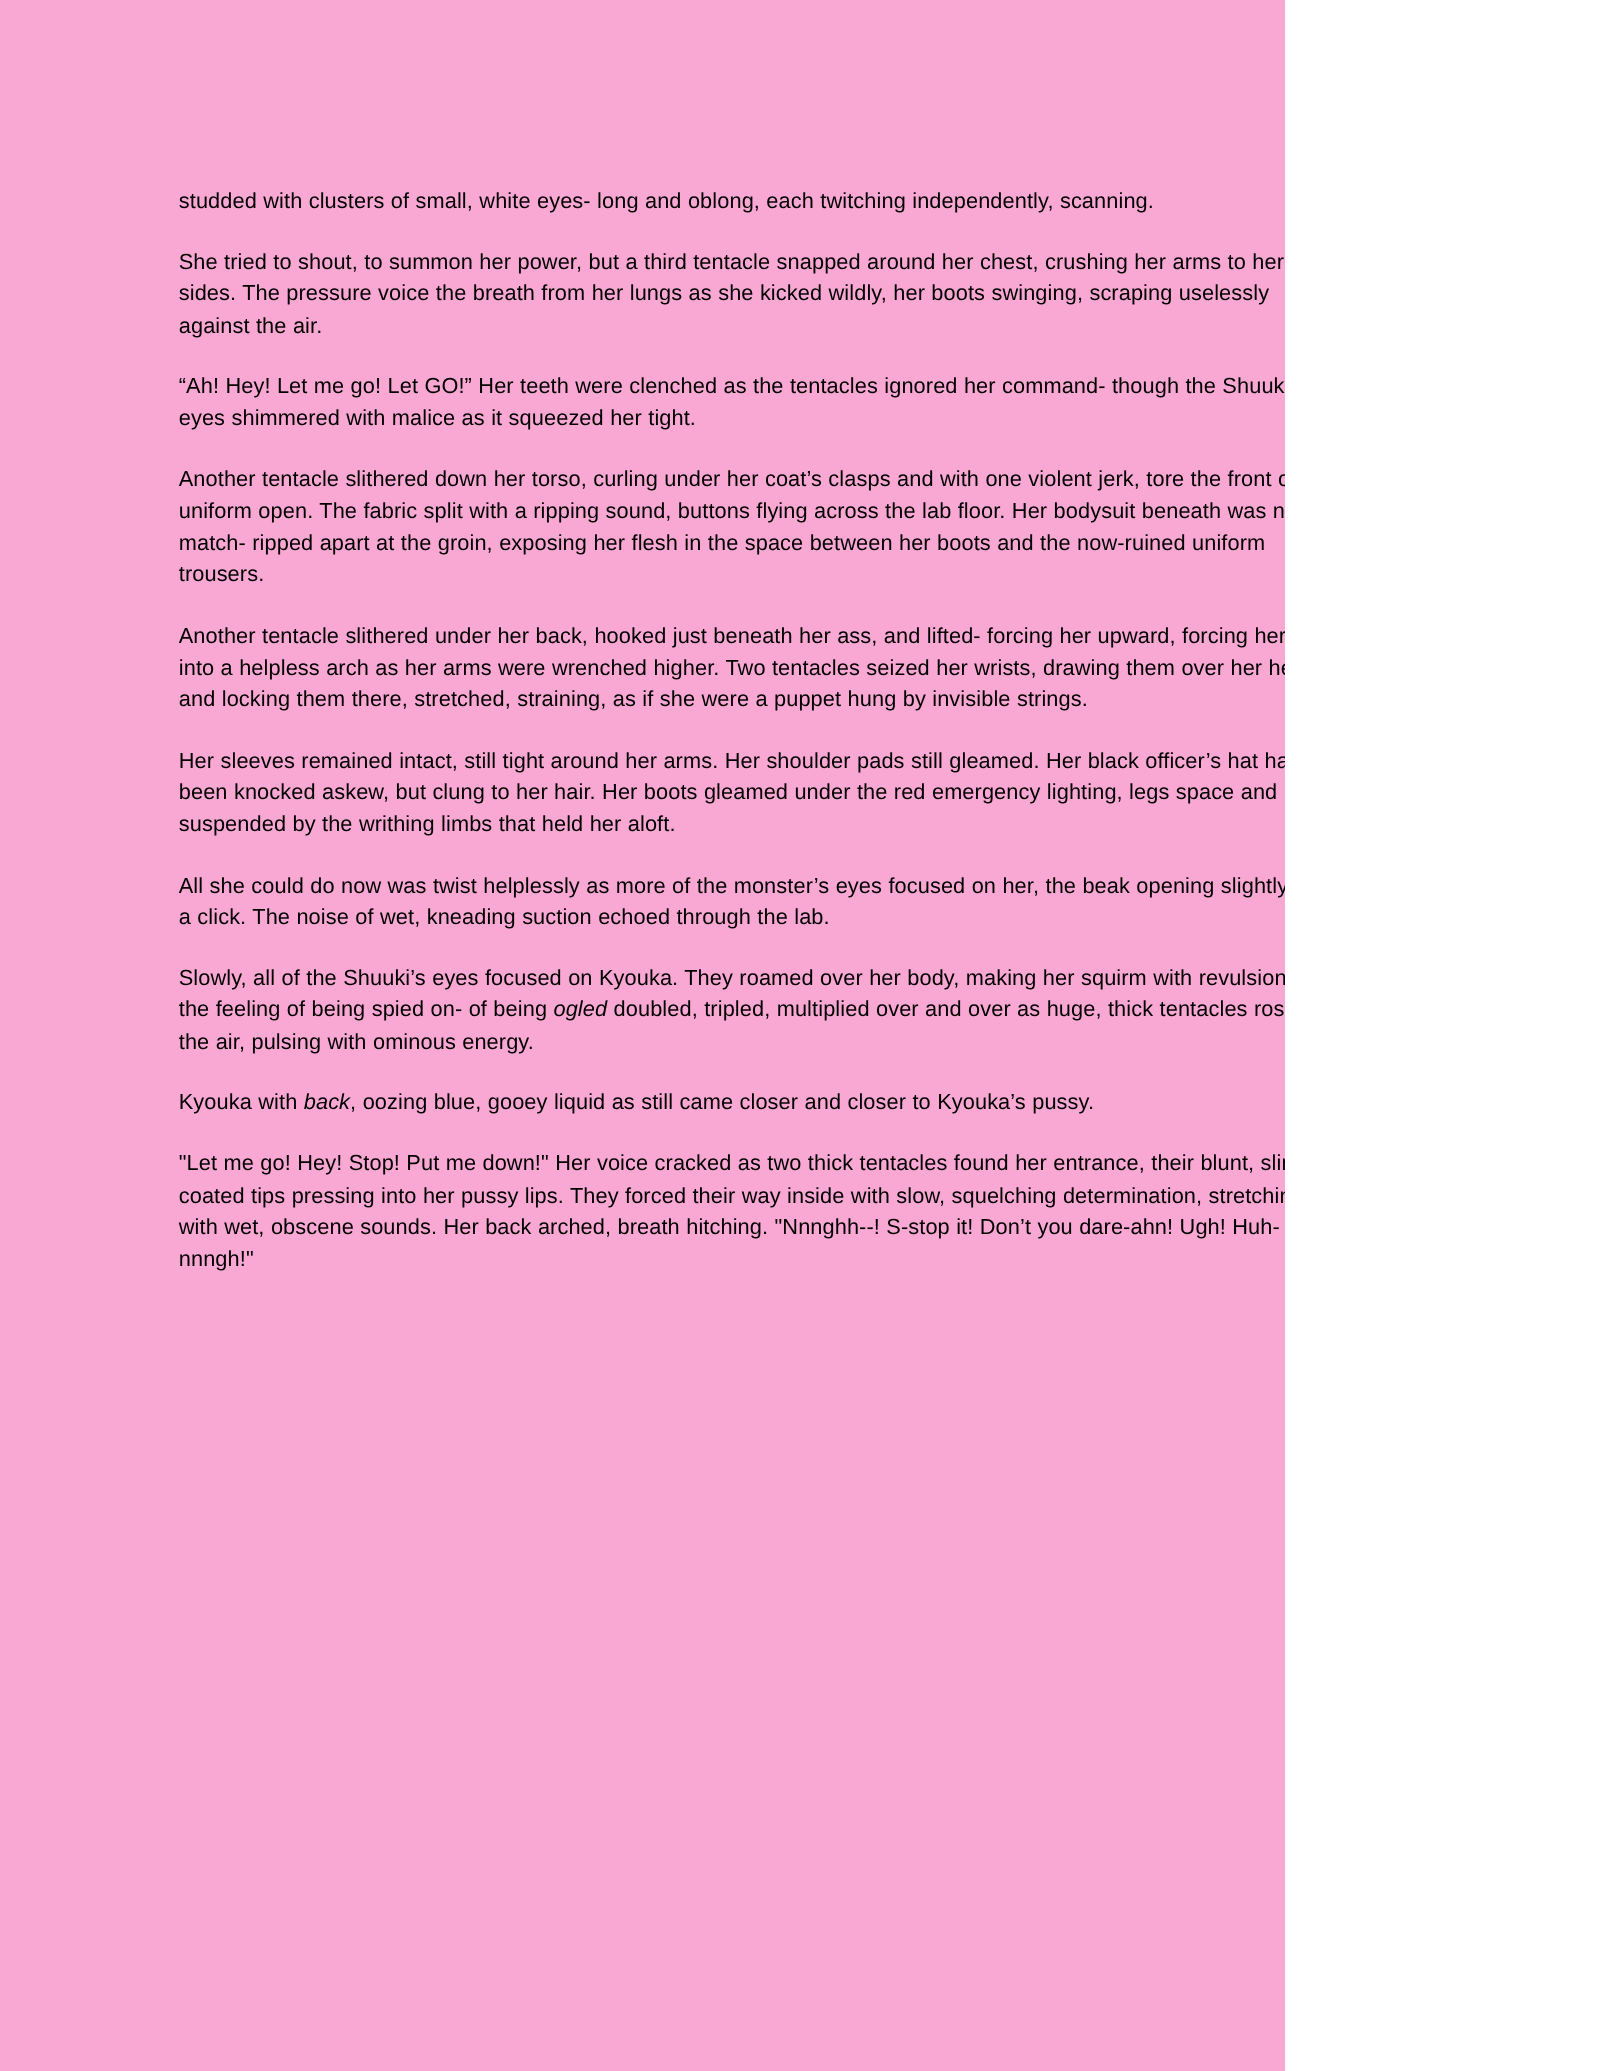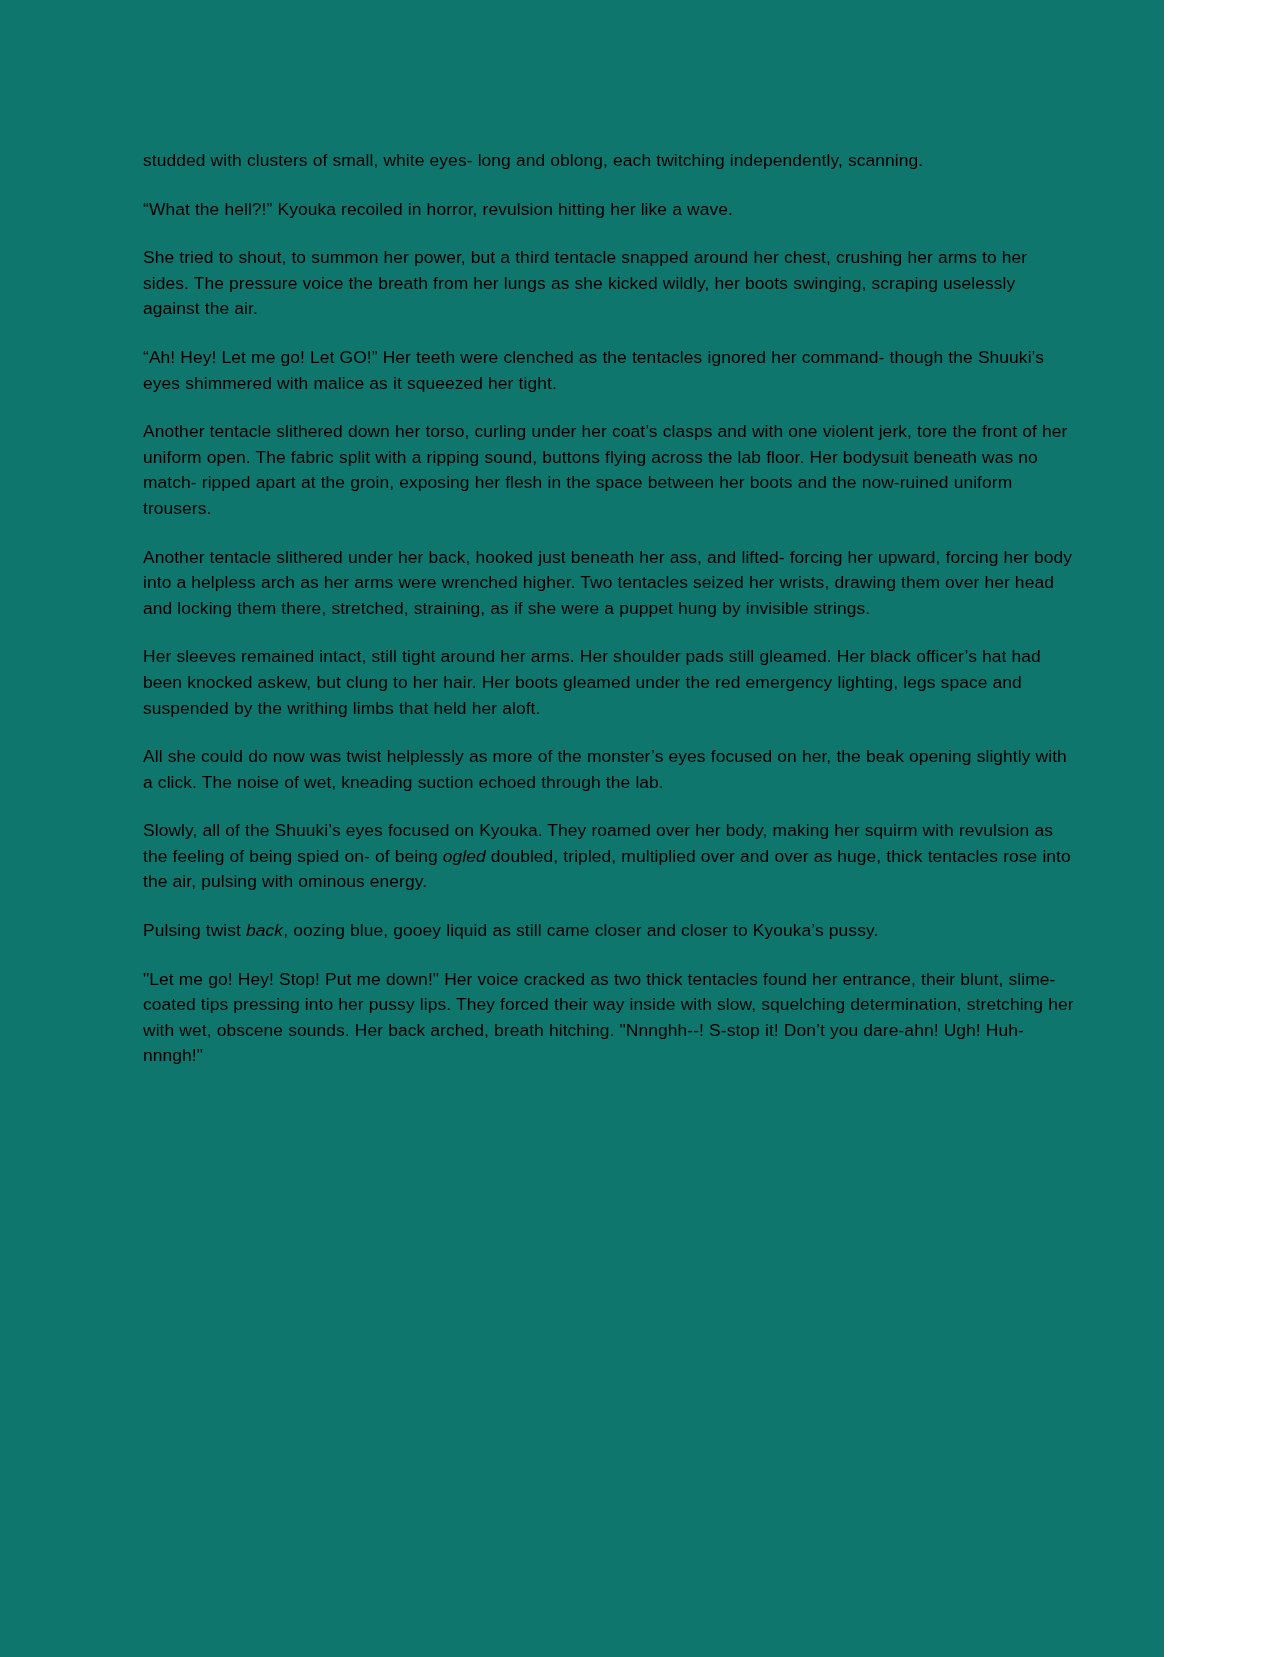--- a/index.html
+++ b/index.html
@@ -9,23 +9,23 @@
   }
   body {
     width: 1280px;
     height: 1657px;
     font-family: "Liberation Sans", sans-serif;
     color: #000000;
     -webkit-font-smoothing: antialiased;
   }
   .page {
     position: relative;
-    width: 1164px;
+    width: 1028px;
     height: 1657px;
-    background: #0f766e;
+    background: #f9a8d4;
     box-sizing: border-box;
     padding: 148px 205px 0 143px;
     overflow: hidden;
   }
   .doc-body {
     width: 932px;
   }
   p.para {
     margin: 0 0 23px 0;
     font-size: 17.4px;
@@ -43,34 +43,33 @@
   }
 </style>
 </head>
 <body>
 
 <div class="page">
   <div class="doc-body">
 
     <p class="para">studded with clusters of small, white eyes- long and oblong, each twitching independently, scanning.</p>
 
-    <p class="para">“What the hell?!” Kyouka recoiled in horror, revulsion hitting her like a wave.</p>
 
     <p class="para">She tried to shout, to summon her power, but a third tentacle snapped around her chest, crushing her arms to her sides. The pressure voice the breath from her lungs as she kicked wildly, her boots swinging, scraping uselessly against the air.</p>
 
     <p class="para">“Ah! Hey! Let me go! Let GO!” Her teeth were clenched as the tentacles ignored her command- though the Shuuki’s eyes shimmered with malice as it squeezed her tight.</p>
 
     <p class="para">Another tentacle slithered down her torso, curling under her coat’s clasps and with one violent jerk, tore the front of her uniform open. The fabric split with a ripping sound, buttons flying across the lab floor. Her bodysuit beneath was no match- ripped apart at the groin, exposing her flesh in the space between her boots and the now-ruined uniform trousers.</p>
 
     <p class="para">Another tentacle slithered under her back, hooked just beneath her ass, and lifted- forcing her upward, forcing her body into a helpless arch as her arms were wrenched higher. Two tentacles seized her wrists, drawing them over her head and locking them there, stretched, straining, as if she were a puppet hung by invisible strings.</p>
 
     <p class="para">Her sleeves remained intact, still tight around her arms. Her shoulder pads still gleamed. Her black officer’s hat had been knocked askew, but clung to her hair. Her boots gleamed under the red emergency lighting, legs space and suspended by the writhing limbs that held her aloft.</p>
 
     <p class="para">All she could do now was twist helplessly as more of the monster’s eyes focused on her, the beak opening slightly with a click. The noise of wet, kneading suction echoed through the lab.</p>
 
     <p class="para"><span>Slowly, all of the Shuuki’s eyes focused on Kyouka. They roamed over her body, making her squirm with revulsion as the feeling of being spied on- of being </span><em class="emph">ogled</em><span> doubled, tripled, multiplied over and over as huge, thick tentacles rose into the air, pulsing with ominous energy.</span></p>
 
-    <p class="para"><span>Pulsing twist </span><em class="emph">back</em><span>, oozing blue, gooey liquid as still came closer and closer to Kyouka’s pussy.</span></p>
+    <p class="para"><span>Kyouka with </span><em class="emph">back</em><span>, oozing blue, gooey liquid as still came closer and closer to Kyouka’s pussy.</span></p>
 
     <p class="para">"Let me go! Hey! Stop! Put me down!" Her voice cracked as two thick tentacles found her entrance, their blunt, slime-coated tips pressing into her pussy lips. They forced their way inside with slow, squelching determination, stretching her with wet, obscene sounds. Her back arched, breath hitching. "Nnnghh--! S-stop it! Don’t you dare-ahn! Ugh! Huh-nnngh!"</p>
 
   </div>
 </div>
 
 </body></html>

